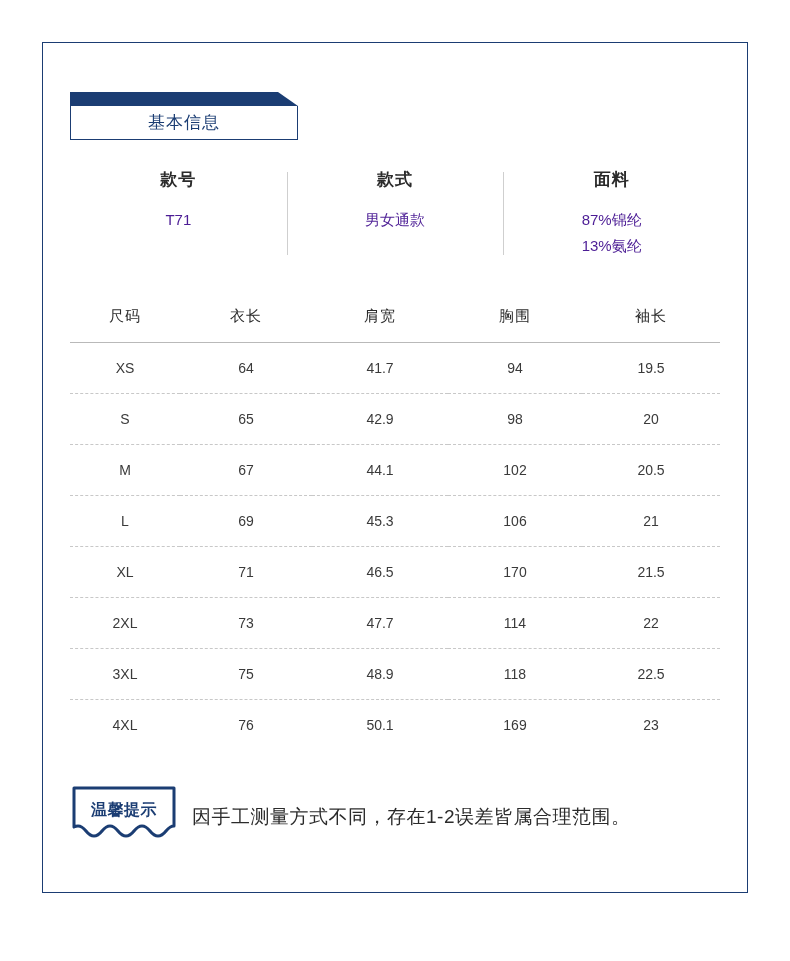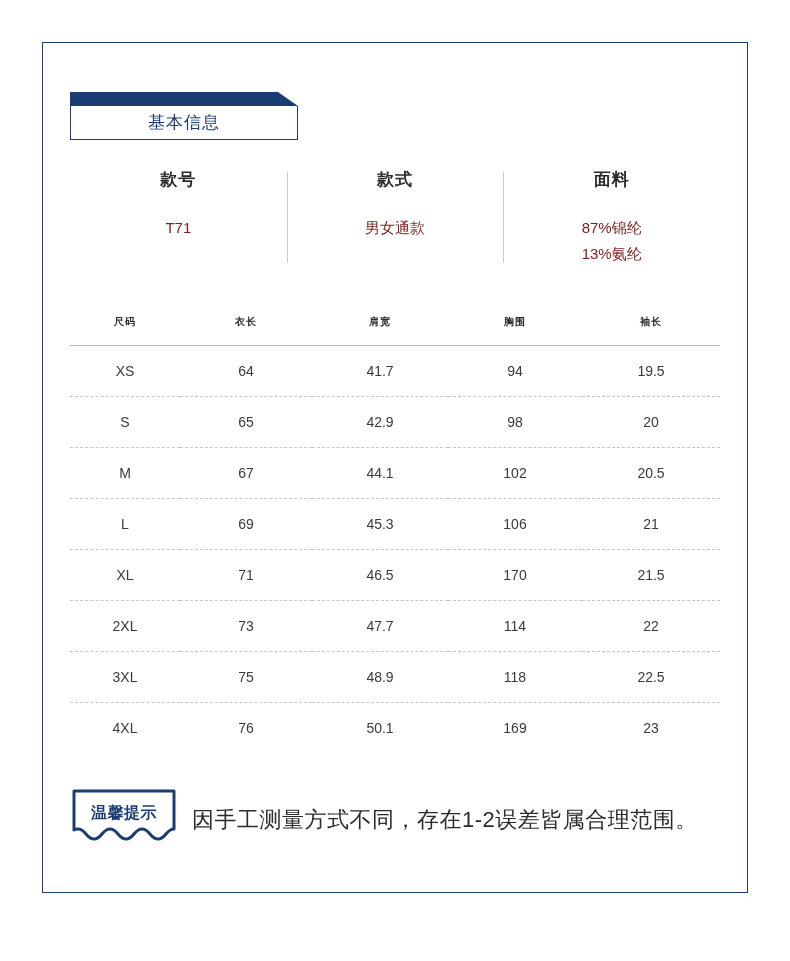--- a/index.html
+++ b/index.html
@@ -97,41 +97,41 @@
     width: 1px;
     background: #cfcfcf;
   }
   .bi-label {
     font-size: 17px;
     font-weight: bold;
     color: #2b2b2b;
     letter-spacing: 1px;
   }
   .bi-value {
-    margin-top: 24px;
+    margin-top: 16px;
     font-size: 15px;
-    color: #7f1d1d;
+    color: #4c1d95;
     line-height: 26px;
   }
   .bi-value .line {
     display: block;
   }
   .bi-col.col-fabric .bi-value {
     text-align: center;
   }
 
   
   .size-table {
     margin-top: 40px;
     width: 650px;
     border-collapse: collapse;
   }
   .size-table th {
-    font-size: 10px;
-    font-weight: bold;
+    font-size: 15px;
+    font-weight: normal;
     color: #2b2b2b;
     padding: 8px 0 16px 0;
     text-align: center;
     letter-spacing: 1px;
   }
   .size-table thead tr {
     border-bottom: 1px solid #b9b9b9;
   }
   .size-table td {
     font-size: 14px;
@@ -177,21 +177,21 @@
     left: 0;
     top: 14px;
     width: 108px;
     text-align: center;
     font-size: 16px;
     font-weight: bold;
     color: #1b3d73;
     letter-spacing: 0.5px;
   }
   .tip-text {
-    font-size: 22px;
+    font-size: 19px;
     color: #2b2b2b;
     letter-spacing: 0.5px;
   }
 </style>
 </head>
 <body>
 
 <div class="page-frame"></div>
 
 <div class="content">

